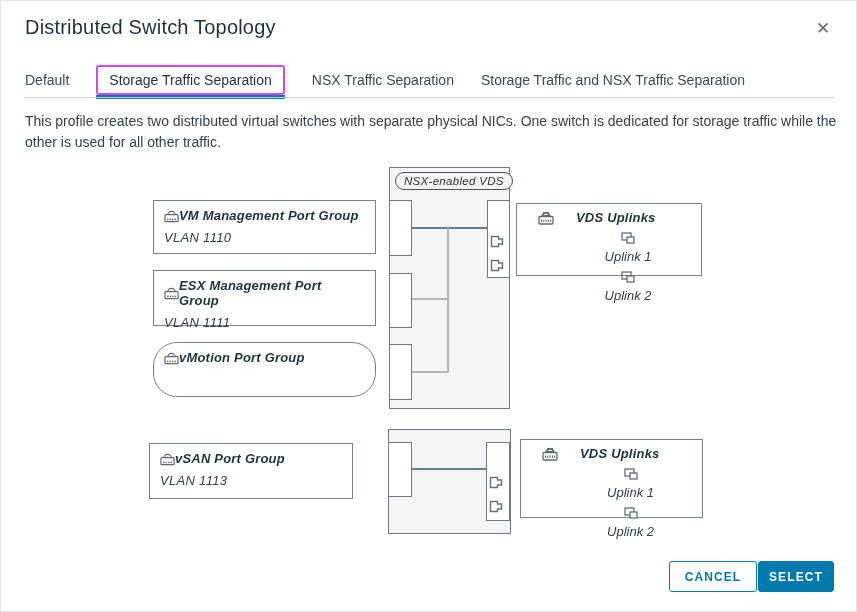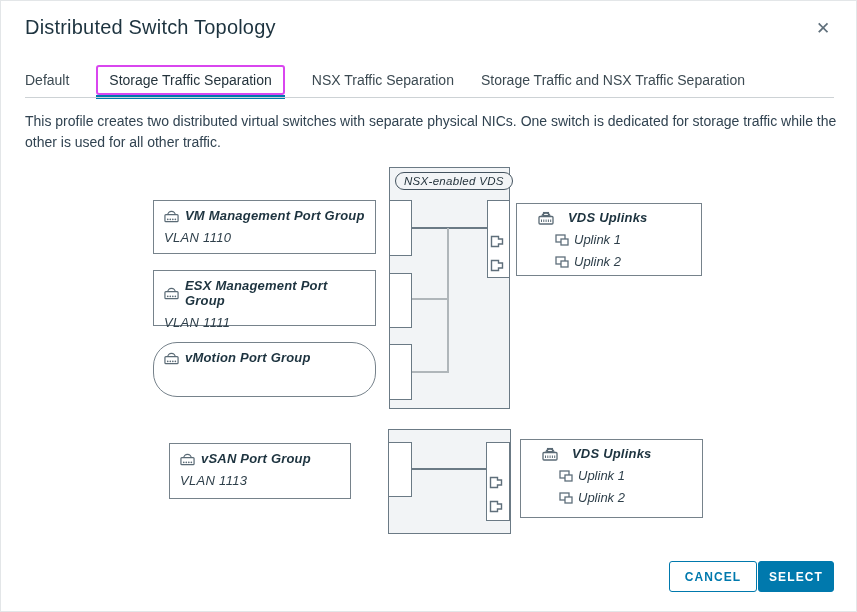--- a/index.html
+++ b/index.html
@@ -32,29 +32,29 @@
     background:#f2f4f6; font-size:11.5px; letter-spacing:.3px; color:#24333c;
     padding:1px 8px; line-height:14px; white-space:nowrap; }
   .port { position:absolute; background:#ffffff; border:1px solid #6b7a85; }
   .strip { position:absolute; background:#ffffff; border:1px solid #6b7a85; }
   .hline-dark { position:absolute; height:2px; background:#6b7a85; }
   .hline-lite { position:absolute; height:2px; background:#b0b6ba; }
   .vline-lite { position:absolute; width:2px; background:#b0b6ba; }
   .nic { position:absolute; width:15px; height:13px; }
   .pg-box { position:absolute; background:#fff; border:1px solid #76828b;
     padding:7px 10px; }
-  .pg-head { display:flex; align-items:center; gap:6px; }
+  .pg-head { display:flex; align-items:center; }
   .pg-name { font-size:13px; font-weight:bold; color:#1d333f; letter-spacing:.2px; }
   .pg-vlan { margin-top:7px; font-size:13px; color:#2e3f4a; letter-spacing:.3px; }
   .up-box { position:absolute; background:#fff; border:1px solid #76828b;
     padding:6px 0 0 21px; }
-  .up-head { display:flex; align-items:center; gap:14px; }
+  .up-head { display:flex; align-items:center; gap:22px; }
   .up-title { font-size:13px; font-weight:bold; color:#1d333f; letter-spacing:.2px; }
   .up-items { margin:7px 0 0 17px; display:flex; flex-direction:column; gap:7px; }
-  .up-item { display:flex; align-items:center; gap:5px; font-size:13px; color:#2e3f4a; }
+  .up-item { display:flex; align-items:center; gap:5px; font-size:13px; color:#2e3f4a;flex-direction:column; }
   .btn { position:absolute; height:31px; border-radius:3px; font-size:12px;
     font-weight:bold; letter-spacing:1.1px; cursor:pointer;
     font-family:"Liberation Sans", sans-serif; }
   .btn-cancel { left:668px; top:560px; width:88px; background:#fff;
     border:1px solid #0079ad; color:#0079ad; }
   .btn-select { left:757px; top:560px; width:76px; background:#0079ad;
     border:1px solid #0079ad; color:#fff; }
   .icon { display:inline-flex; flex:none; }
 </style>
 </head>
@@ -144,21 +144,21 @@
               <circle cx="4" cy="10.5" r="0.9" fill="#5a6a75"></circle>
               <circle cx="6.7" cy="10.5" r="0.9" fill="#5a6a75"></circle>
               <circle cx="9.4" cy="10.5" r="0.9" fill="#5a6a75"></circle>
               <circle cx="12.1" cy="10.5" r="0.9" fill="#5a6a75"></circle>
             </svg>
         </span>
         <span class="pg-name">vMotion Port Group</span>
       </div>
     </div>
 
-    <div class="pg-box" style="left:168px;top:442px;width:182px;height:56px;">
+    <div class="pg-box" style="left:148px;top:442px;width:204px;height:56px;">
       <div class="pg-head">
         <span class="icon">
           <svg width="15" height="14" viewBox="0 0 16 14">
               <path d="M4 6 A4 4 0 0 1 12 6" fill="none" stroke="#5a6a75" stroke-width="1.3"></path>
               <rect x="1" y="5.5" width="14" height="7.5" rx="1" fill="none" stroke="#5a6a75" stroke-width="1.3"></rect>
               <circle cx="4" cy="10.5" r="0.9" fill="#5a6a75"></circle>
               <circle cx="6.7" cy="10.5" r="0.9" fill="#5a6a75"></circle>
               <circle cx="9.4" cy="10.5" r="0.9" fill="#5a6a75"></circle>
               <circle cx="12.1" cy="10.5" r="0.9" fill="#5a6a75"></circle>
             </svg>

